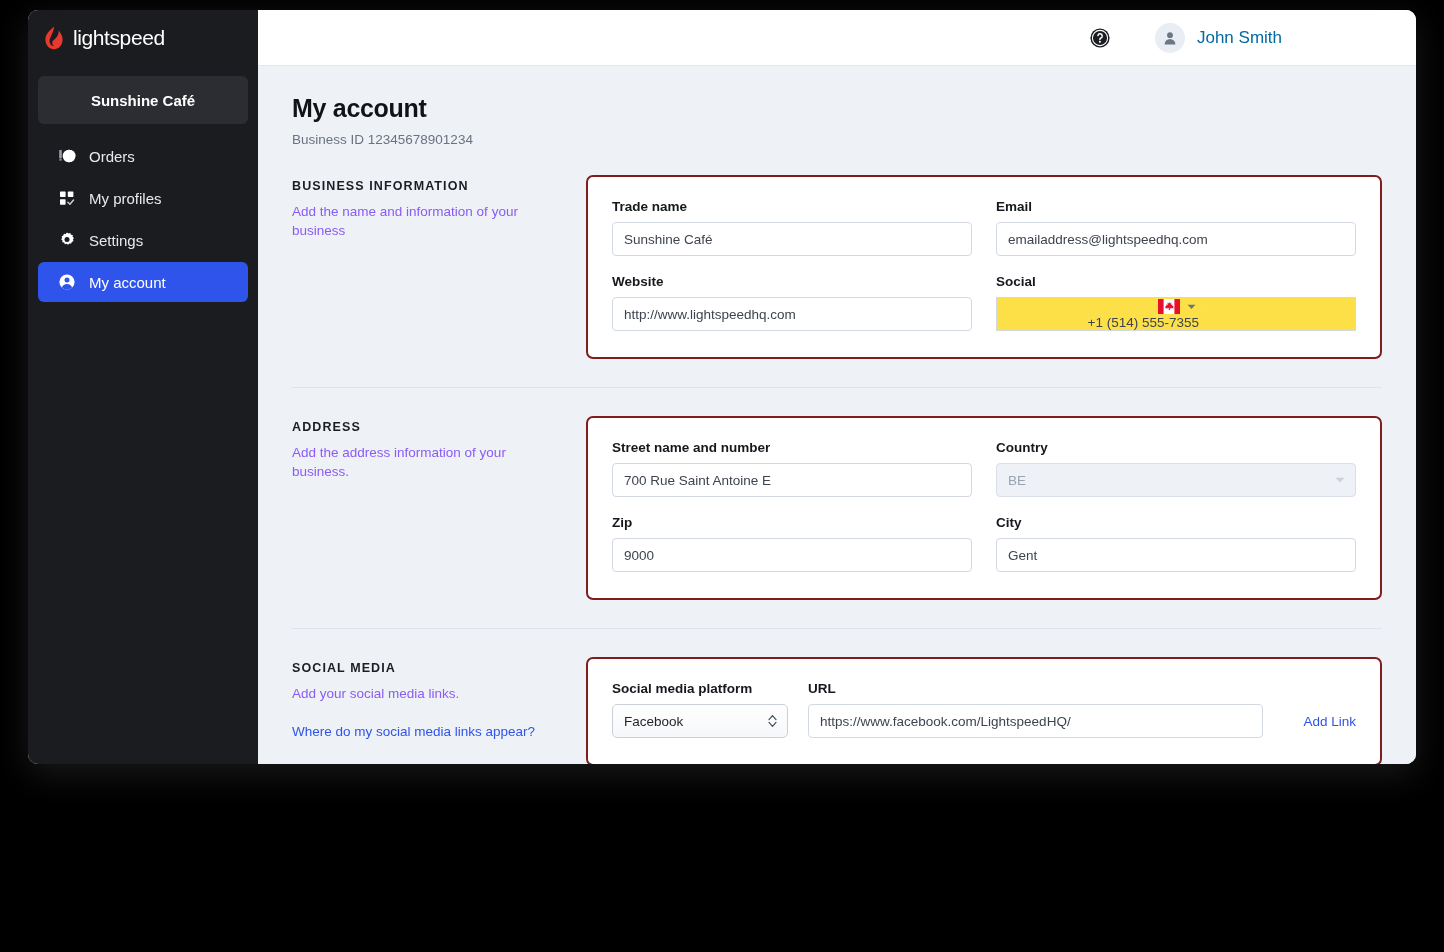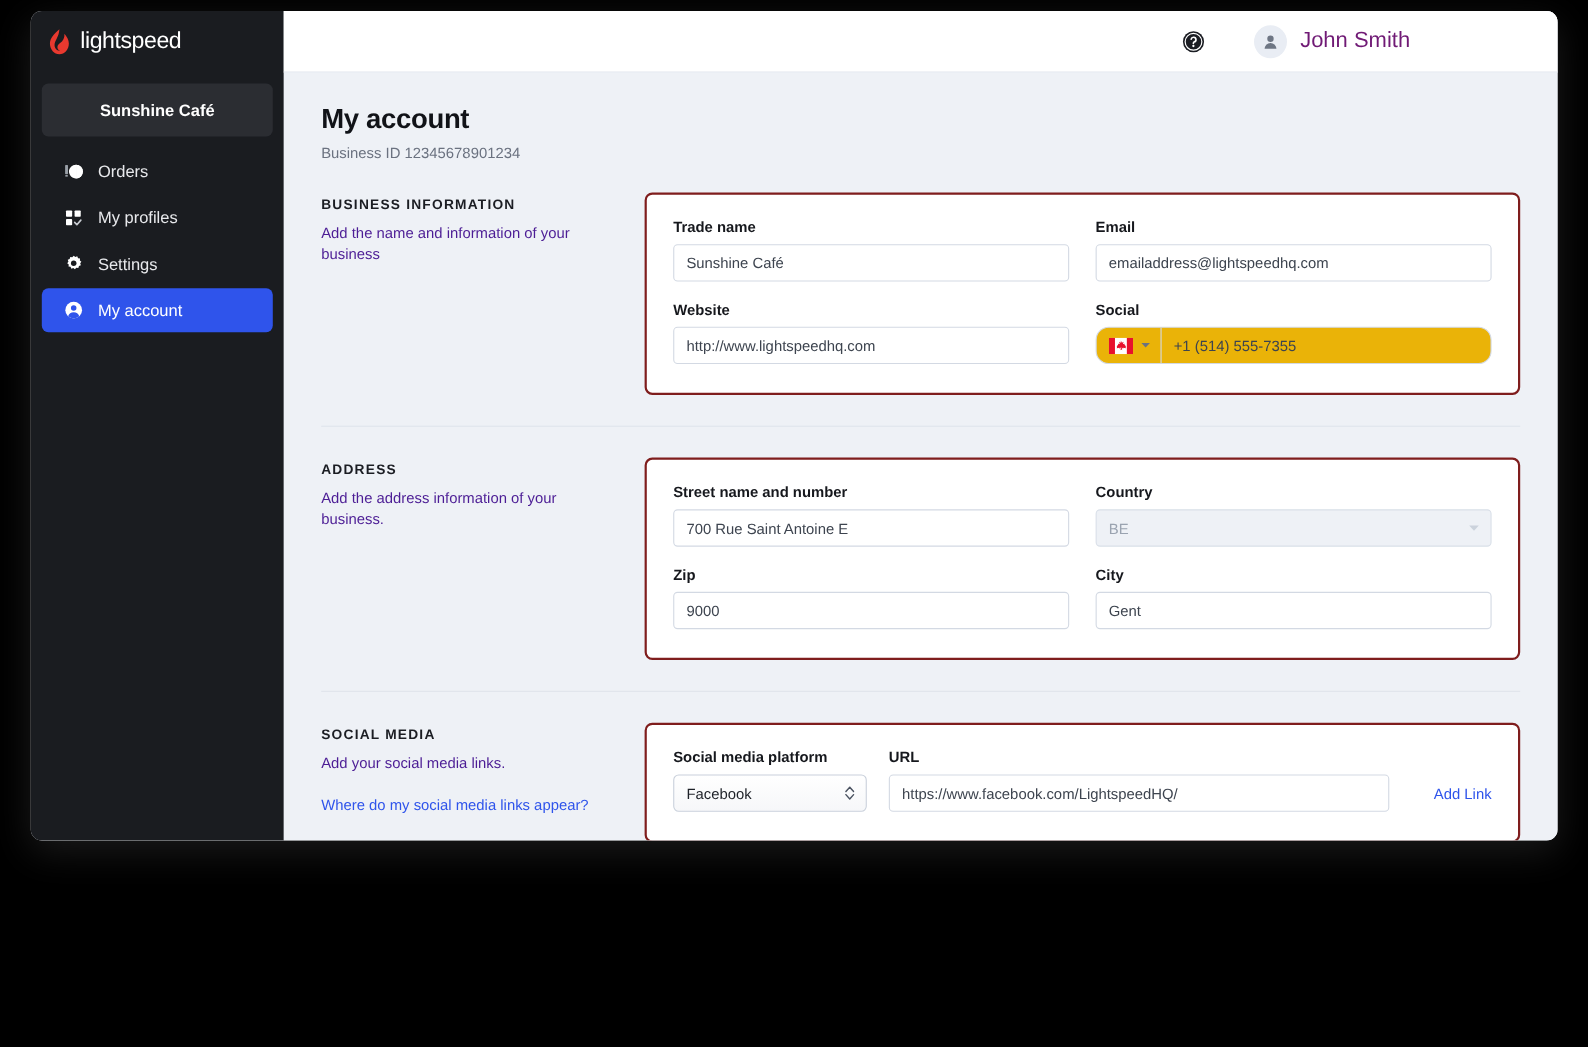--- a/index.html
+++ b/index.html
@@ -103,21 +103,21 @@
     cursor: pointer;
   }
   .avatar {
     width: 30px; height: 30px;
     border-radius: 50%;
     background: #e9edf4;
     display: flex;
     align-items: center;
     justify-content: center;
   }
-  .user-name { font-size: 20px; color: #701a75; }
+  .user-name { font-size: 17px; color: #0369a1; }
 
   .content {
     flex: 1;
     overflow: hidden;
     padding: 28px 34px 0 34px;
   }
   .page-title {
     font-size: 25px;
     font-weight: bold;
     color: #111318;
@@ -138,21 +138,21 @@
   .sec-left { width: 268px; flex: 0 0 268px; padding-top: 4px; }
   .sec-title {
     font-size: 12.5px;
     font-weight: bold;
     letter-spacing: 1.1px;
     color: #1b1d23;
     text-transform: uppercase;
   }
   .sec-desc {
     font-size: 13.5px;
-    color: #4c1d95;
+    color: #8b5cf6;
     margin-top: 10px;
     line-height: 1.38;
   }
   .sec-link {
     display: inline-block;
     margin-top: 20px;
     font-size: 13.5px;
     color: #2f54eb;
     cursor: pointer;
   }
@@ -201,24 +201,25 @@
     right: 11px; top: 0; bottom: 0;
     display: flex; align-items: center;
     pointer-events: none;
   }
 
   
   .phone-wrap {
     width: 100%;
     height: 34px;
     border: 1px solid #d3d9e3;
-    border-radius: 12px;
-    background: #eab308;
-    display: flex;
-    align-items: center;
+    border-radius: 0;
+    background: #fde047;
+    display: flex;
+    align-items: center;
+    flex-direction: column;
   }
   .flag-btn {
     display: flex;
     align-items: center;
     gap: 7px;
     padding: 0 9px 0 11px;
     height: 100%;
     cursor: pointer;
     border-right: 1px solid #d3d9e3;
   }

